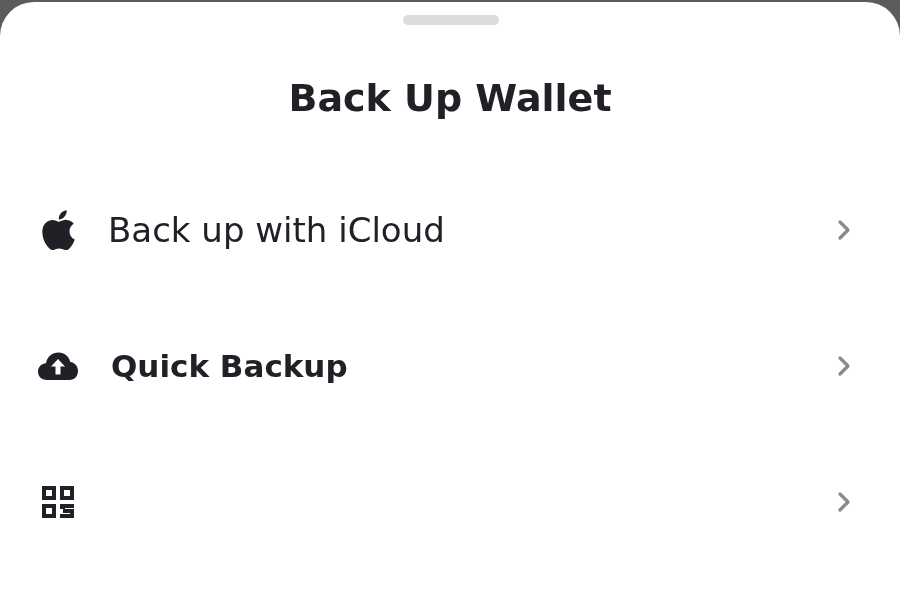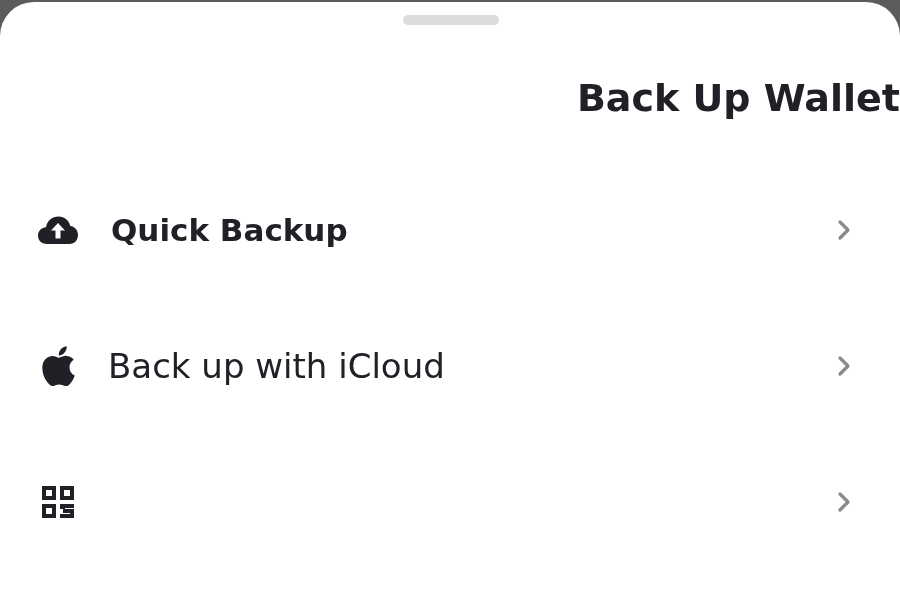--- a/index.html
+++ b/index.html
@@ -28,21 +28,21 @@
       width: 96px;
       height: 10px;
       border-radius: 5px;
       background: #dcdcdc;
     }
     .title {
       position: absolute;
       left: 0;
       right: 0;
       top: 74px;
-      text-align: right;
+      text-align: center;
       font-size: 38px;
       font-weight: bold;
       color: #202126;
       letter-spacing: 0px;
     }
     .list {
       position: absolute;
       left: 0;
       top: 160px;
       width: 900px;
@@ -90,41 +90,41 @@
 
 <div class="sheet">
   <div class="grabber"></div>
 
   <div class="title">Back Up Wallet</div>
 
   <div class="list">
 
     <div class="row">
       <span class="row-icon">
-        <svg width="42" height="30" viewBox="0 0 42 30">
-          <path d="M10 29 C4 29 1 25 1 20.5 C1 16 4.5 12.5 9 12.3 C10 6 15 1.5 21.5 1.5 C27.5 1.5 32 5.5 33.3 11 C38 11.5 41 15.5 41 20 C41 25 37.5 29 32.5 29 Z" fill="#202126"></path>
-          <path d="M21 8 L28 15.5 L23.5 15.5 L23.5 23.5 L18.5 23.5 L18.5 15.5 L14 15.5 Z" fill="#ffffff"></path>
+        <svg width="36" height="40" viewBox="0 0 36 40">
+          <path d="M29.5 21.3c0-5 4.1-7.4 4.3-7.5-2.3-3.4-6-3.9-7.3-3.9-3.1-.3-6 1.8-7.6 1.8-1.6 0-4-1.8-6.6-1.7-3.4.1-6.5 2-8.3 5-3.5 6.1-.9 15.2 2.5 20.1 1.7 2.4 3.7 5.1 6.3 5 2.5-.1 3.5-1.6 6.5-1.6s3.9 1.6 6.6 1.6c2.7 0 4.4-2.4 6.1-4.9 1.9-2.8 2.7-5.5 2.7-5.7-.1 0-5.2-2-5.2-8.2z" fill="#202126"></path>
+          <path d="M24.6 6.6c1.4-1.7 2.3-4 2.1-6.3-2 .1-4.4 1.3-5.8 3-1.3 1.5-2.4 3.9-2.1 6.2 2.2.2 4.4-1.1 5.8-2.9z" fill="#202126"></path>
         </svg>
       </span>
-      <span class="row-label bold">Quick Backup</span>
+      <span class="row-label">Back up with iCloud</span>
       <span class="chevron">
         <svg width="14" height="22" viewBox="0 0 14 22">
           <path d="M3 3 L11 11 L3 19" fill="none" stroke="#8a8a8a" stroke-width="3.2" stroke-linecap="round" stroke-linejoin="round"></path>
         </svg>
       </span>
     </div>
 
     <div class="row">
       <span class="row-icon">
-        <svg width="36" height="40" viewBox="0 0 36 40">
-          <path d="M29.5 21.3c0-5 4.1-7.4 4.3-7.5-2.3-3.4-6-3.9-7.3-3.9-3.1-.3-6 1.8-7.6 1.8-1.6 0-4-1.8-6.6-1.7-3.4.1-6.5 2-8.3 5-3.5 6.1-.9 15.2 2.5 20.1 1.7 2.4 3.7 5.1 6.3 5 2.5-.1 3.5-1.6 6.5-1.6s3.9 1.6 6.6 1.6c2.7 0 4.4-2.4 6.1-4.9 1.9-2.8 2.7-5.5 2.7-5.7-.1 0-5.2-2-5.2-8.2z" fill="#202126"></path>
-          <path d="M24.6 6.6c1.4-1.7 2.3-4 2.1-6.3-2 .1-4.4 1.3-5.8 3-1.3 1.5-2.4 3.9-2.1 6.2 2.2.2 4.4-1.1 5.8-2.9z" fill="#202126"></path>
+        <svg width="42" height="30" viewBox="0 0 42 30">
+          <path d="M10 29 C4 29 1 25 1 20.5 C1 16 4.5 12.5 9 12.3 C10 6 15 1.5 21.5 1.5 C27.5 1.5 32 5.5 33.3 11 C38 11.5 41 15.5 41 20 C41 25 37.5 29 32.5 29 Z" fill="#202126"></path>
+          <path d="M21 8 L28 15.5 L23.5 15.5 L23.5 23.5 L18.5 23.5 L18.5 15.5 L14 15.5 Z" fill="#ffffff"></path>
         </svg>
       </span>
-      <span class="row-label">Back up with iCloud</span>
+      <span class="row-label bold">Quick Backup</span>
       <span class="chevron">
         <svg width="14" height="22" viewBox="0 0 14 22">
           <path d="M3 3 L11 11 L3 19" fill="none" stroke="#8a8a8a" stroke-width="3.2" stroke-linecap="round" stroke-linejoin="round"></path>
         </svg>
       </span>
     </div>
 
     <div class="row">
       <span class="row-icon">
         <svg width="34" height="34" viewBox="0 0 34 34">

